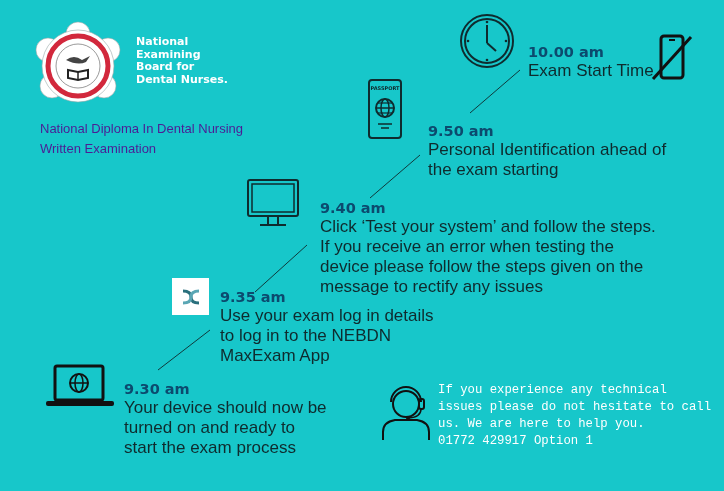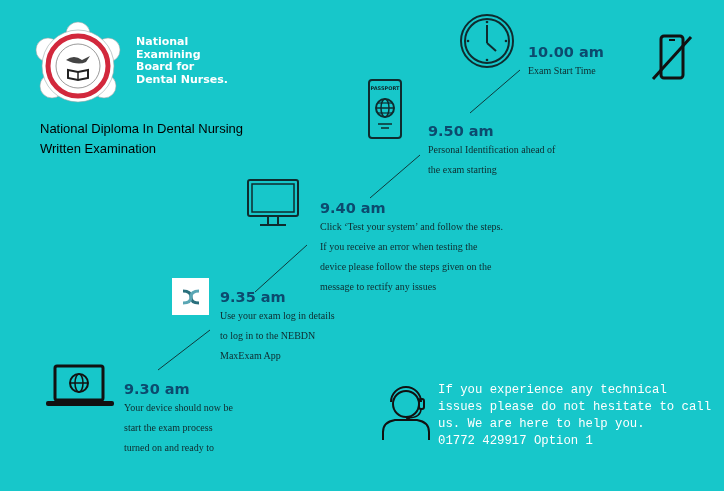--- a/index.html
+++ b/index.html
@@ -3,23 +3,23 @@
 <meta charset="utf-8">
 <style>
   html, body { margin:0; padding:0; }
   body {
     width:724px; height:491px; overflow:hidden; position:relative;
     background:#17c7ca;
     font-family:"DejaVu Sans", "Liberation Sans", sans-serif;
   }
   .abs { position:absolute; }
   .org { left:136px; top:36px; color:#ffffff; font-weight:bold; font-size:11px; line-height:12.5px; }
-  .title { left:40px; top:119px; color:#000000; font-size:13px; line-height:20px; font-family:"Liberation Sans", sans-serif; }
+  .title { left:40px; top:119px; color:#4c1d95; font-size:13px; line-height:20px; font-family:"Liberation Sans", sans-serif; }
   .time { color:#0c4a6e; font-weight:bold; font-size:14.5px; line-height:18px; }
-  .desc { color:#0f2b2e; font-size:10px; line-height:20px; font-family:Liberation Serif, serif; }
+  .desc { color:#0f2b2e; font-size:17px; line-height:20px; font-family:Liberation Sans, sans-serif; }
   .support { left:438px; top:382px; color:#ffffff; font-size:12.3px; line-height:17px; font-family:Liberation Mono, monospace; }
   svg { overflow:visible; }
   .mx { left:172px; top:278px; width:37px; height:37px; background:#ffffff; display:flex; align-items:center; justify-content:center; }
 </style>
 </head>
 <body>
 
 <div class="abs" style="left:30px;top:20px;width:96px;height:92px;">
   <svg width="96" height="92" viewBox="0 0 96 92">
     <g fill="#ffffff" stroke="#9aa" stroke-width="0.6">
@@ -124,22 +124,22 @@
 <svg class="abs" style="left:45px;top:364px;" width="70" height="44" viewBox="0 0 70 44">
   <rect x="10" y="2" width="48" height="34" rx="2" fill="none" stroke="#111" stroke-width="3"></rect>
   <rect x="1" y="37" width="68" height="5" rx="2" fill="#111"></rect>
   <circle cx="34" cy="19" r="9" fill="none" stroke="#111" stroke-width="2"></circle>
   <ellipse cx="34" cy="19" rx="4" ry="9" fill="none" stroke="#111" stroke-width="1.5"></ellipse>
   <line x1="25" y1="19" x2="43" y2="19" stroke="#111" stroke-width="1.5"></line>
 </svg>
 <div class="abs" style="left:124px;top:380px;">
   <div class="time">9.30 am</div>
   <div class="desc">Your device should now be</div>
+  <div class="desc">turned on and ready to</div>
   <div class="desc">start the exam process</div>
-  <div class="desc">turned on and ready to</div>
 </div>
 
 <svg class="abs" style="left:381px;top:386px;" width="50" height="56" viewBox="0 0 50 56">
   <circle cx="25" cy="18" r="13" fill="none" stroke="#111" stroke-width="2"></circle>
   <path d="M10 16 a15 15 0 0 1 30 0" fill="none" stroke="#111" stroke-width="2"></path>
   <rect x="38" y="13" width="5" height="10" rx="2" fill="none" stroke="#111" stroke-width="2"></rect>
   <path d="M40 23 q0 8 -12 9" fill="none" stroke="#111" stroke-width="1.5"></path>
   <circle cx="27" cy="32" r="2" fill="#111"></circle>
   <path d="M2 54 v-8 q0 -10 12 -12 h22 q12 2 12 12 v8" fill="none" stroke="#111" stroke-width="2"></path>
 </svg>

